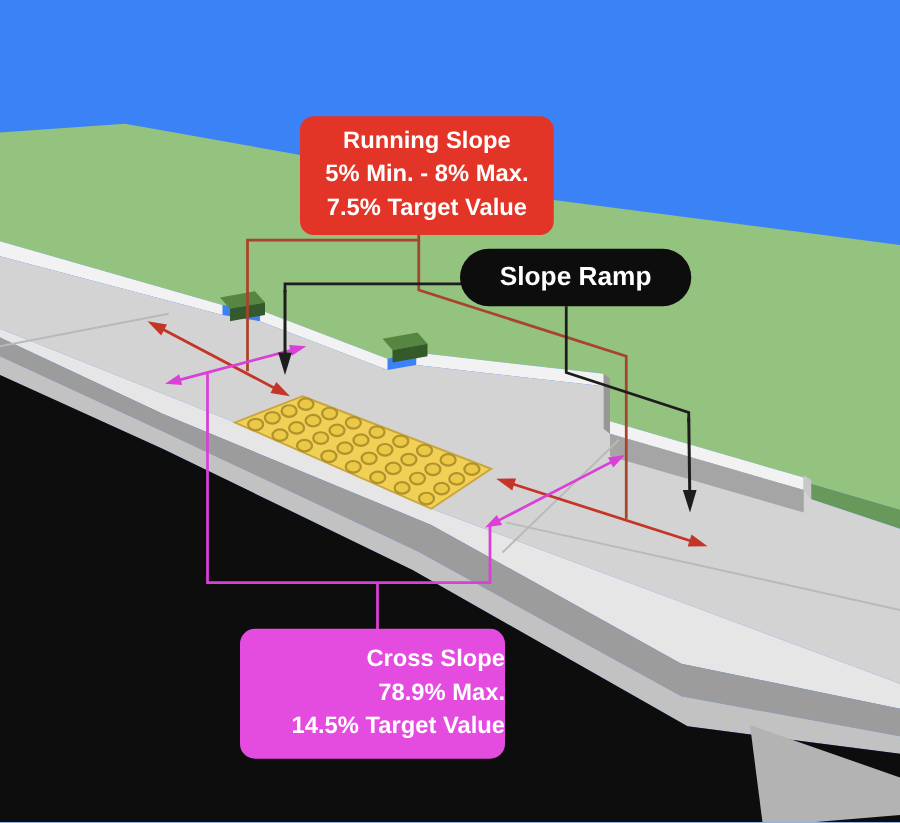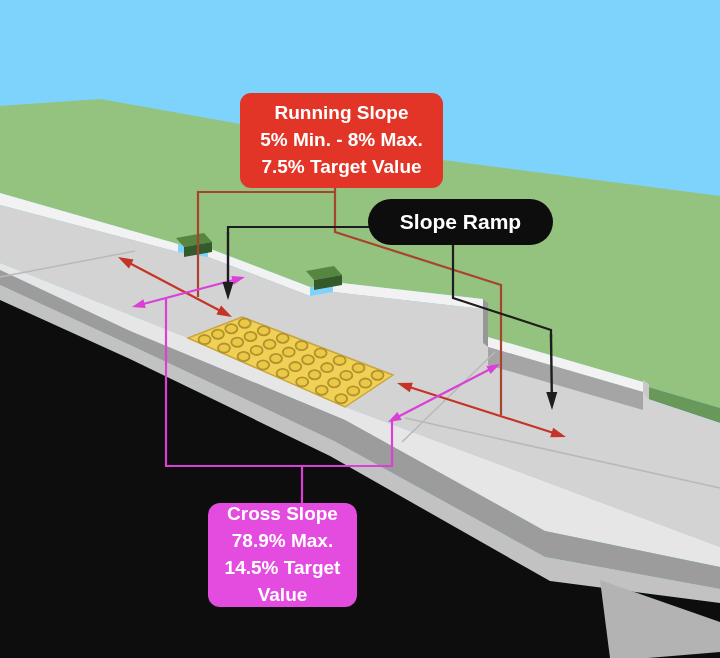--- a/index.html
+++ b/index.html
@@ -1,24 +1,24 @@
 <!DOCTYPE html>
 <html><head>
 <meta charset="utf-8">
 <style>
   html,body{margin:0;padding:0;background:#ffffff;}
-  #stage{position:relative;width:720px;height:658px;background:#7dd3fc;overflow:hidden;
+  #stage{position:relative;width:720px;height:658px;background:#3b82f6;overflow:hidden;
          font-family:"Liberation Sans", sans-serif;}
   #scene{position:absolute;left:0;top:0;}
   .joint{stroke:#b9b9b9;stroke-width:1.5;fill:none;}
   .callout{position:absolute;display:flex;flex-direction:column;align-items:center;justify-content:center;
            color:#fff;font-weight:bold;text-align:center;line-height:1.42;}
   #running-slope-box{left:240px;top:93px;width:203px;height:95px;border-radius:11px;font-size:19px;}
   #curb-ramp-box{left:368px;top:199px;width:185px;height:46px;border-radius:23px;font-size:21px;}
-  #cross-slope-box{left:208px;top:503px;width:149px;height:104px;border-radius:12px;font-size:19px;}
+  #cross-slope-box{left:192px;top:503px;width:212px;height:104px;border-radius:12px;font-size:19px;align-items:flex-end;}
 </style>
 </head>
 <body>
 
 <div id="stage">
 
   <svg id="scene" width="720" height="658" viewBox="0 0 720 658">
 
     <polygon points="0,106 100,99 443,160 720,196 720,408 648,387 643,382 488,337 483,299 333,282 310,287 208,248 178,244 0,193" fill="#94c27f"></polygon>
     <polygon points="648,387 720,408 720,423 648,399" fill="#68985a"></polygon>

